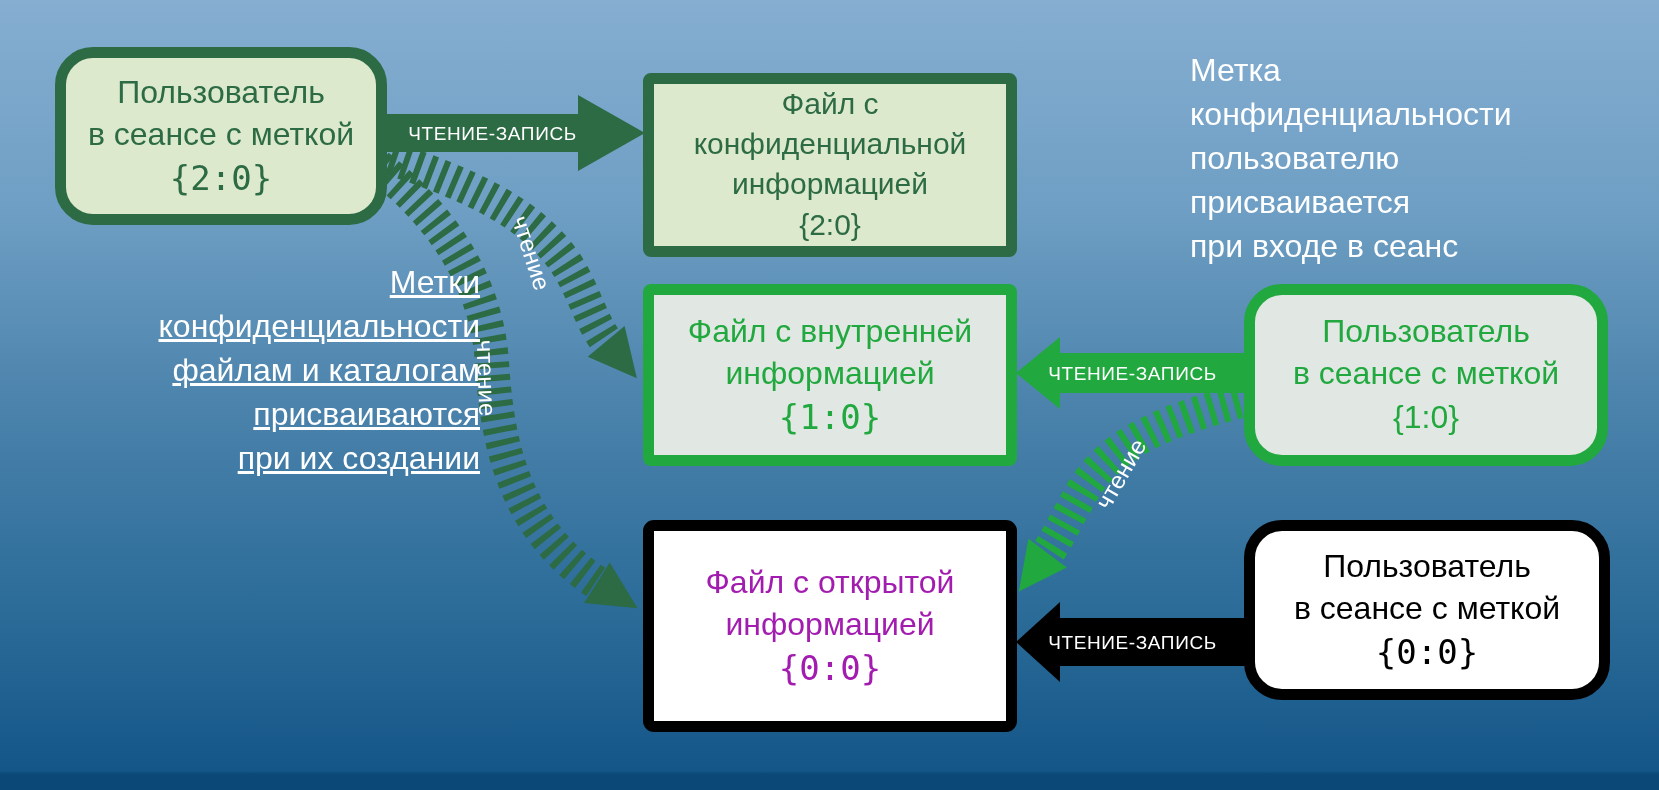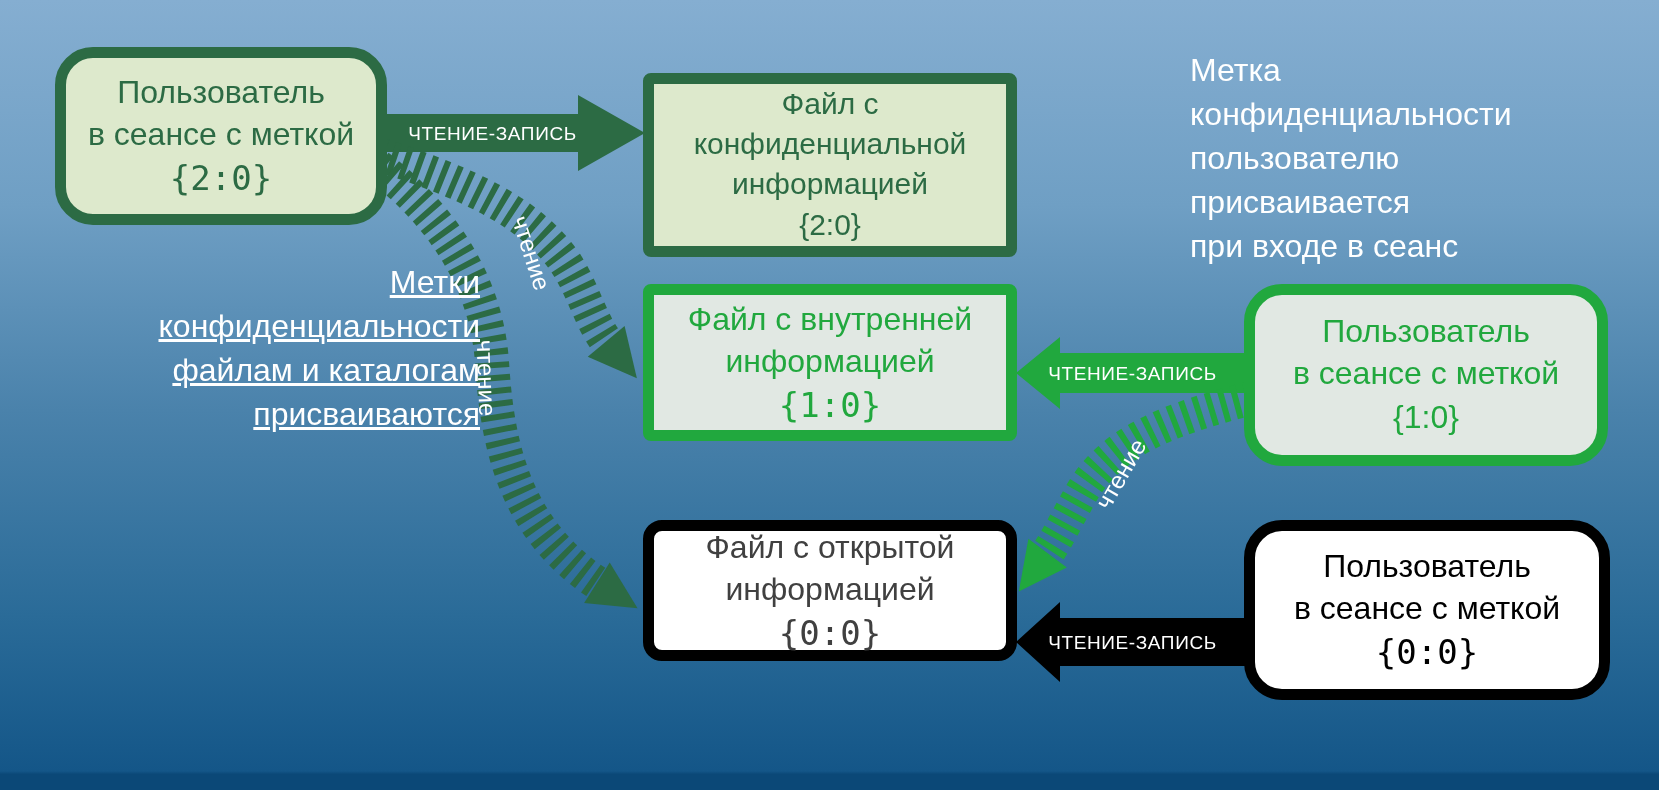--- a/index.html
+++ b/index.html
@@ -17,23 +17,23 @@
   .box{
     position:absolute;z-index:3;box-sizing:border-box;
     display:flex;flex-direction:column;justify-content:center;align-items:center;
     text-align:center;font-size:32px;line-height:42px;
   }
   .box .mono{font-family:"DejaVu Sans Mono",monospace;font-size:34px;line-height:46px;}
   .box .plainlabel{font-size:32px;line-height:46px;}
   #box-user-2-0{left:55px;top:47px;width:332px;height:178px;border:11px solid #2c6b44;border-radius:38px;background:#dde9cc;color:#2c6b44;}
   #box-file-2-0{left:643px;top:45px;width:374px;height:184px;border:11px solid #2c6b44;border-radius:8px;background:#dde9cc;color:#2c6b44;font-size:30px;line-height:40px;margin-top:28px;}
   #box-file-2-0 .plainlabel{font-size:30px;line-height:42px;}
-  #box-file-1-0{left:643px;top:284px;width:374px;height:157px;border:11px solid #21a83e;border-radius:8px;background:#e1e8e3;color:#21a83e;}
+  #box-file-1-0{left:643px;top:284px;width:374px;height:182px;border:11px solid #21a83e;border-radius:8px;background:#e1e8e3;color:#21a83e;}
   #box-user-1-0{left:1244px;top:284px;width:364px;height:182px;border:11px solid #21a83e;border-radius:38px;background:#e1e8e3;color:#21a83e;}
-  #box-file-0-0{left:643px;top:520px;width:374px;height:141px;border:11px solid #000;border-radius:19px;background:#fff;color:#404040;}
+  #box-file-0-0{left:643px;top:520px;width:374px;height:212px;border:11px solid #000;border-radius:11px;background:#fff;color:#a21caf;}
   #box-user-0-0{left:1244px;top:520px;width:366px;height:180px;border:11px solid #000;border-radius:38px;background:#fff;color:#000;}
   
   .note{position:absolute;z-index:2;color:#fff;font-size:32px;line-height:44px;white-space:nowrap;}
   #note-top-right{left:1190px;top:48px;text-align:left;}
   #note-mid-left{left:60px;top:260px;width:420px;text-align:right;text-decoration:underline;}
   #note-bottom-left{left:52px;top:502px;font-size:39px;line-height:47px;font-weight:700;letter-spacing:0.3px;}
   
   .rw-label{position:absolute;z-index:2;color:#fff;font-size:19px;font-weight:400;letter-spacing:0.6px;white-space:nowrap;width:185px;text-align:center;line-height:20px;}
   #rw-top{left:400px;top:124px;}
   #rw-mid{left:1040px;top:364px;}
@@ -117,16 +117,17 @@
     <div>пользователю</div>
     <div>присваивается</div>
     <div>при входе в сеанс</div>
   </div>
 
   <div class="note" id="note-mid-left">
     <div>Метки</div>
     <div>конфиденциальности</div>
     <div>файлам и каталогам</div>
     <div>присваиваются</div>
+    <div>при их создании</div>
   </div>
 
 
 </div>
 
 </body></html>

